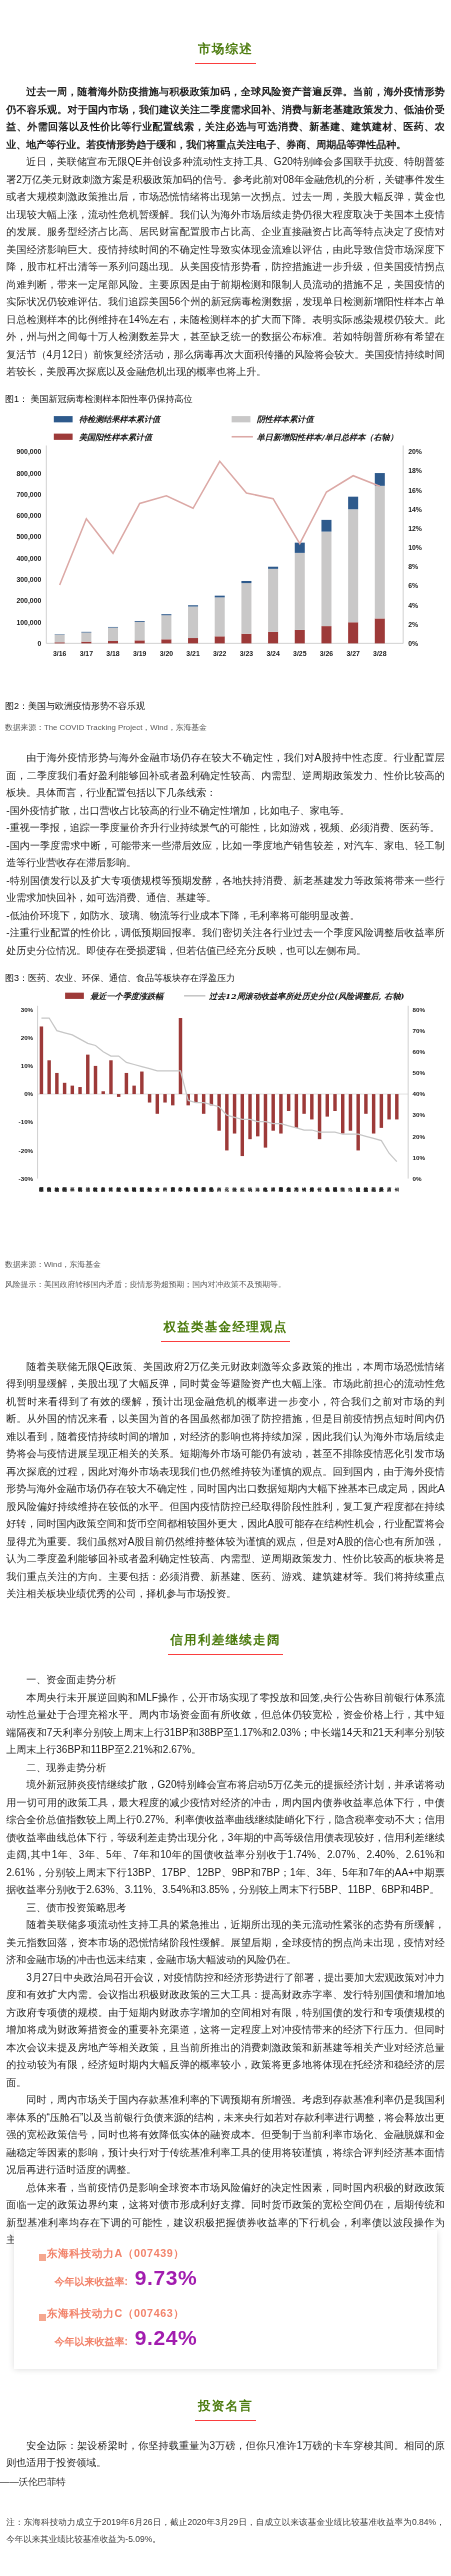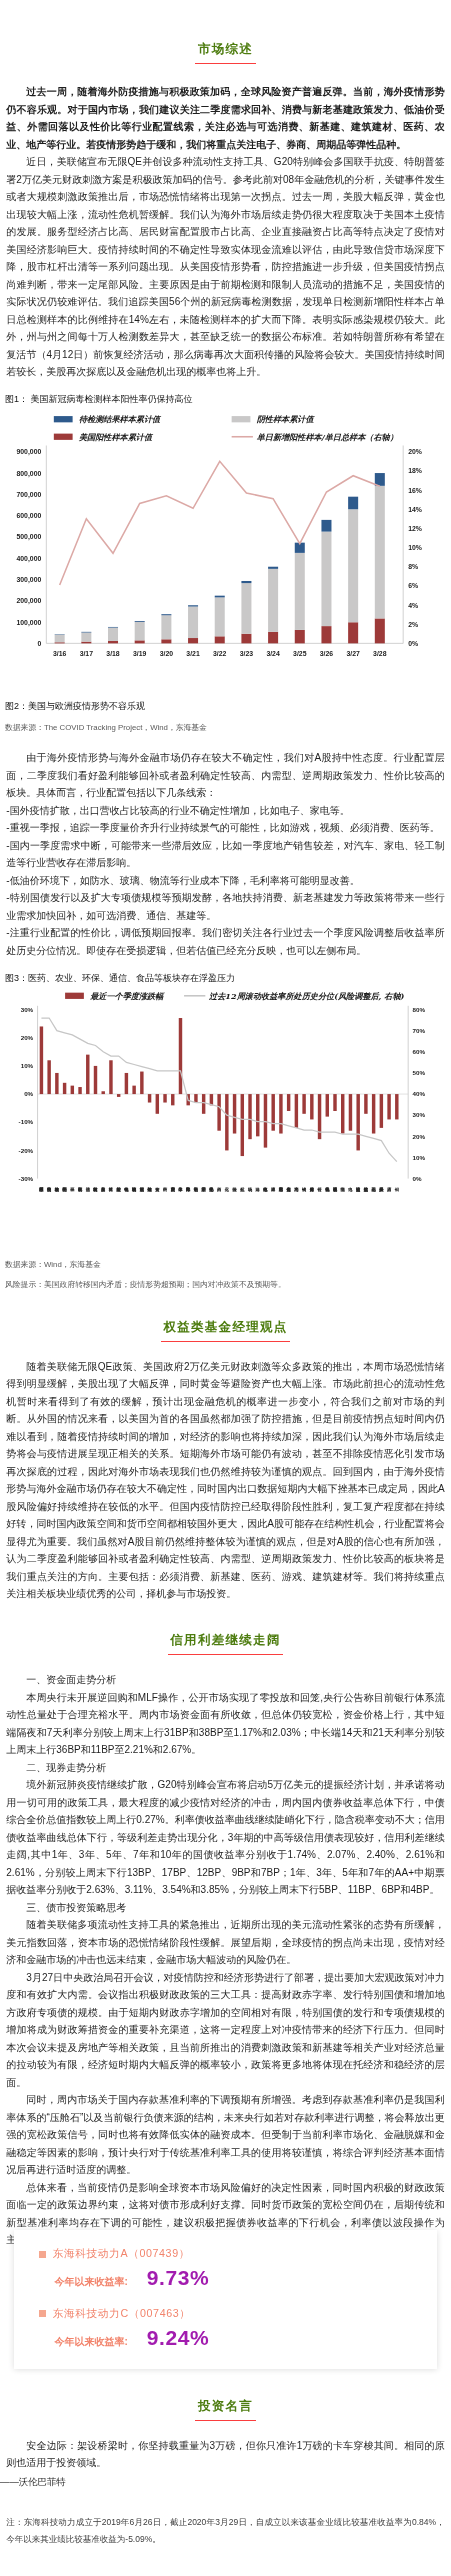--- a/index.html
+++ b/index.html
@@ -16,23 +16,23 @@
   .fig-caption{font-size:9px;color:#141414;padding:0 5px;margin:12.5px 0 2.5px;}
   .source-line{font-size:7.8px;color:#595959;padding:0 5px;margin:8.8px 0 0;}
   svg.chart{display:block;margin:2.5px auto 0;}
   
   .hot-banner{margin-top:21px;height:45px;background:#f9c8bd;display:flex;align-items:center;justify-content:center;gap:16.3px;}
   .hot-banner .title{font-size:15px;font-weight:bold;color:#f5473a;letter-spacing:1.9px;}
   .pinwheel{width:13.8px;height:13.8px;border-radius:50%;display:inline-block;background:repeating-conic-gradient(#f2564a 0deg 30deg,#ffffff 30deg 60deg);border:1.3px solid #fbe3de;box-sizing:border-box;}
   .hot-card{position:relative;margin:-19px 13.8px 0;background:#fff;box-shadow:0 1.3px 6.3px rgba(0,0,0,0.14);padding:17.5px 25px 19px;z-index:2;}
   .fund{margin-bottom:16.3px;}
   .fund:last-child{margin-bottom:0;}
-  .fund-name{display:flex;align-items:center;gap:7px;font-size:10.7px;font-weight:normal;color:#f2846c;letter-spacing:0.6px;}
+  .fund-name{display:flex;align-items:flex-end;gap:1px;font-size:10.7px;font-weight:bold;color:#f2846c;letter-spacing:0.6px;}
   .fund-bullet{width:6.9px;height:6.9px;background:#f5a78f;display:inline-block;}
-  .fund-return{margin:5px 0 0 15.7px;color:#f2846c;font-size:10px;font-weight:bold;display:flex;align-items:baseline;gap:19px;}
+  .fund-return{margin:5px 0 0 15.7px;color:#f2846c;font-size:10px;font-weight:bold;display:flex;align-items:baseline;gap:7px;}
   .fund-return .value{font-size:21px;font-weight:bold;color:#a21caf;letter-spacing:0.6px;}
   
   .quote-author{margin:3.8px 6.3px 0 0;text-align:left;font-size:9.4px;}
   .note-text{padding:0 6.3px;font-size:8.5px;line-height:17px;color:#3d3d3d;margin-top:25px;text-align:justify;}
 </style>
 </head>
 <body>
 
 <div class="page">
 
@@ -136,22 +136,22 @@
     </svg>
 
   <p class="fig-caption">图2：美国与欧洲疫情形势不容乐观</p>
   <p class="source-line">数据来源：The COVID Tracking Project，Wind，东海基金</p>
 
   <div class="body-text" style="margin-top:16.3px;">
     <p class="para">由于海外疫情形势与海外金融市场仍存在较大不确定性，我们对A股持中性态度。行业配置层面，二季度我们看好盈利能够回补或者盈利确定性较高、内需型、逆周期政策发力、性价比较高的板块。具体而言，行业配置包括以下几条线索：</p>
     <p class="bullet">-国外疫情扩散，出口营收占比较高的行业不确定性增加，比如电子、家电等。</p>
     <p class="bullet">-重视一季报，追踪一季度量价齐升行业持续景气的可能性，比如游戏，视频、必须消费、医药等。</p>
     <p class="bullet">-国内一季度需求中断，可能带来一些滞后效应，比如一季度地产销售较差，对汽车、家电、轻工制造等行业营收存在滞后影响。</p>
+    <p class="bullet">-特别国债发行以及扩大专项债规模等预期发酵，各地扶持消费、新老基建发力等政策将带来一些行业需求加快回补，如可选消费、通信、基建等。</p>
     <p class="bullet">-低油价环境下，如防水、玻璃、物流等行业成本下降，毛利率将可能明显改善。</p>
-    <p class="bullet">-特别国债发行以及扩大专项债规模等预期发酵，各地扶持消费、新老基建发力等政策将带来一些行业需求加快回补，如可选消费、通信、基建等。</p>
     <p class="bullet">-注重行业配置的性价比，调低预期回报率。我们密切关注各行业过去一个季度风险调整后收益率所处历史分位情况。即使存在受损逻辑，但若估值已经充分反映，也可以左侧布局。</p>
   </div>
 
   <p class="fig-caption">图3：医药、农业、环保、通信、食品等板块存在浮盈压力</p>
 
   <svg id="chart3" class="chart" width="442" height="263" viewBox="0 0 706 420">
       <rect x="96" y="9" width="30" height="10" fill="#9d3a39"></rect>
       <text x="136" y="19" font-size="13" font-style="italic" font-weight="bold" font-family="&quot;DejaVu Serif&quot;,serif" fill="#1a1a1a">最近一个季度涨跌幅</text>
       <line x1="286" y1="14" x2="320" y2="14" stroke="#c6c6c6" stroke-width="2.5"></line>
       <text x="326" y="19" font-size="13" font-style="italic" font-weight="bold" font-family="&quot;DejaVu Serif&quot;,serif" fill="#1a1a1a">过去12周滚动收益率所处历史分位(风险调整后, 右轴)</text>

